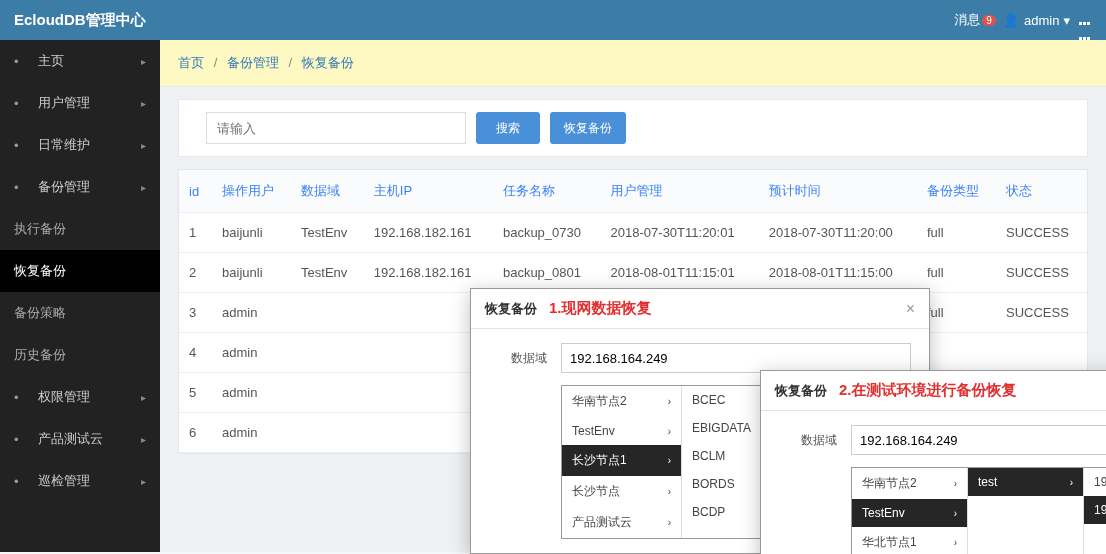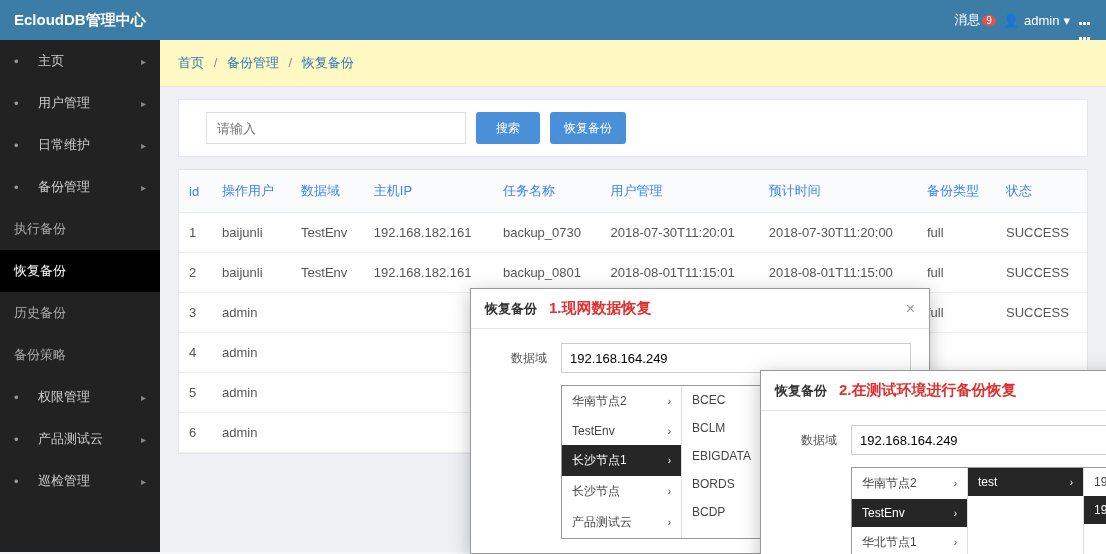--- a/index.html
+++ b/index.html
@@ -84,24 +84,24 @@
         <span class="ico">•</span>
         <span>备份管理</span>
       </div>
       <div class="side-item sub">
         <span>执行备份</span>
       </div>
       <div class="side-item sub active">
         <span>恢复备份</span>
       </div>
       <div class="side-item sub">
+        <span>备份策略</span>
+      </div>
+      <div class="side-item sub">
         <span>历史备份</span>
-      </div>
-      <div class="side-item sub">
-        <span>备份策略</span>
       </div>
       <div class="side-item parent">
         <span class="ico">•</span>
         <span>权限管理</span>
       </div>
       <div class="side-item parent">
         <span class="ico">•</span>
         <span>产品测试云</span>
       </div>
       <div class="side-item parent">
@@ -228,22 +228,22 @@
         <div class="cascader" style="margin-left:72px;">
           <div class="col" id="m1c1">
               <div class="opt">华南节点2<span class="chev">›</span></div>
               <div class="opt">TestEnv<span class="chev">›</span></div>
               <div class="opt sel">长沙节点1<span class="chev">›</span></div>
               <div class="opt">长沙节点<span class="chev">›</span></div>
               <div class="opt">产品测试云<span class="chev">›</span></div>
             </div>
           <div class="col" id="m1c2">
               <div class="opt">BCEC</div>
+              <div class="opt">EBIGDATA</div>
               <div class="opt">BCLM</div>
-              <div class="opt">EBIGDATA</div>
               <div class="opt">BORDS</div>
               <div class="opt">BCDP</div>
             </div>
         </div>
       </div>
     </div>
 
     <div class="modal" id="modal2">
       <div class="mhead">
         <span class="mtitle">恢复备份</span>

